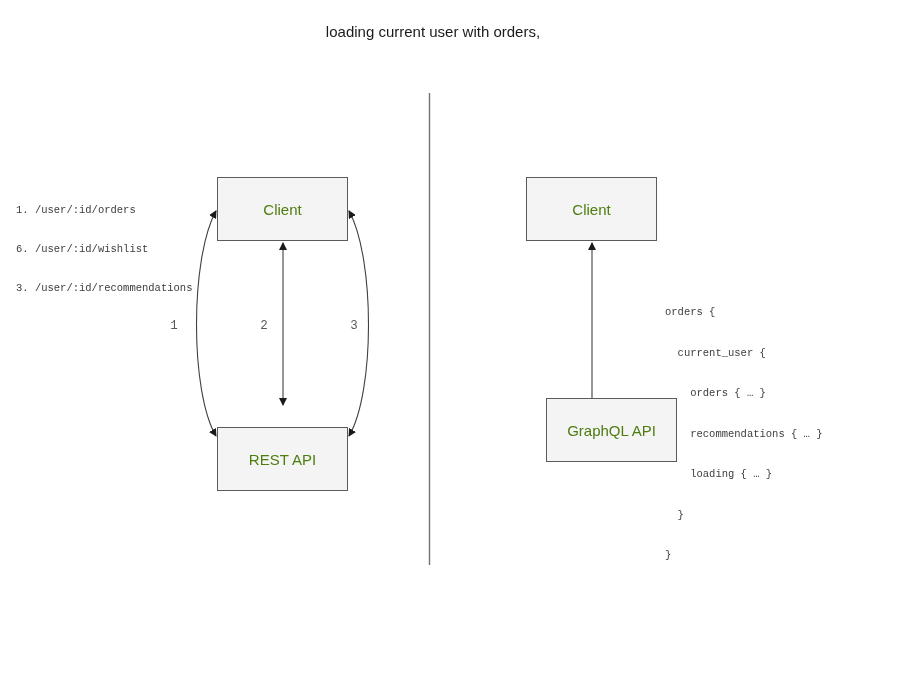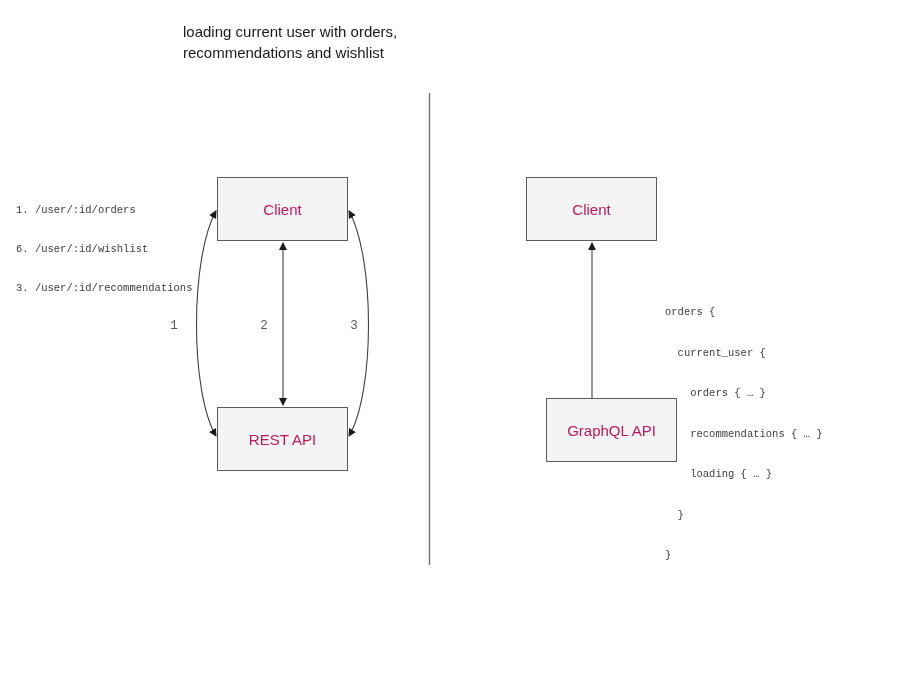--- a/index.html
+++ b/index.html
@@ -19,38 +19,39 @@
     position: absolute;
     left: 0;
     top: 0;
     pointer-events: none;
   }
   .title {
     position: absolute;
     left: 183px;
     top: 21px;
     width: 500px;
+    text-align: center;
     font-size: 15px;
     line-height: 21px;
     color: #1a1a1a;
   }
   .box {
     position: absolute;
     width: 129px;
     height: 62px;
     background: #f4f4f4;
     border: 1px solid #5b5b5b;
     display: flex;
     align-items: center;
     justify-content: center;
     font-size: 15px;
-    color: #be185d;
+    color: #4d7c0f;
   }
   .box-client-left  { left: 217px; top: 177px; }
-  .box-rest-api     { left: 217px; top: 407px; align-items: center; }
+  .box-rest-api     { left: 217px; top: 427px; align-items: center; }
   .box-client-right { left: 526px; top: 177px; }
   .box-graphql-api  { left: 526px; top: 398px; margin-left: 20px; }
   .mono {
     font-family: "Liberation Mono", "DejaVu Sans Mono", monospace;
     white-space: pre;
   }
   .endpoints {
     position: absolute;
     left: 16px;
     top: 178px;
@@ -77,21 +78,20 @@
   .lbl-2 { left: 264px; top: 326px; }
   .lbl-3 { left: 354px; top: 326px; }
 </style>
 </head>
 <body>
 
 <div class="canvas">
 
   <div class="title">
     <div>loading current user with orders,</div>
-    <div>recommendations and wishlist</div>
   </div>
 
   <svg class="layer" width="917" height="689" viewBox="0 0 917 689">
     <defs>
       <marker id="arrow" viewBox="0 0 8 8" refX="7" refY="4" markerWidth="8" markerHeight="8" orient="auto-start-reverse" markerUnits="userSpaceOnUse">
         <path d="M0,0 L8,4 L0,8 Z" fill="#1a1a1a"></path>
       </marker>
     </defs>
 
     <line x1="429.5" y1="93" x2="429.5" y2="565" stroke-width="1.4" stroke="#737373"></line>

